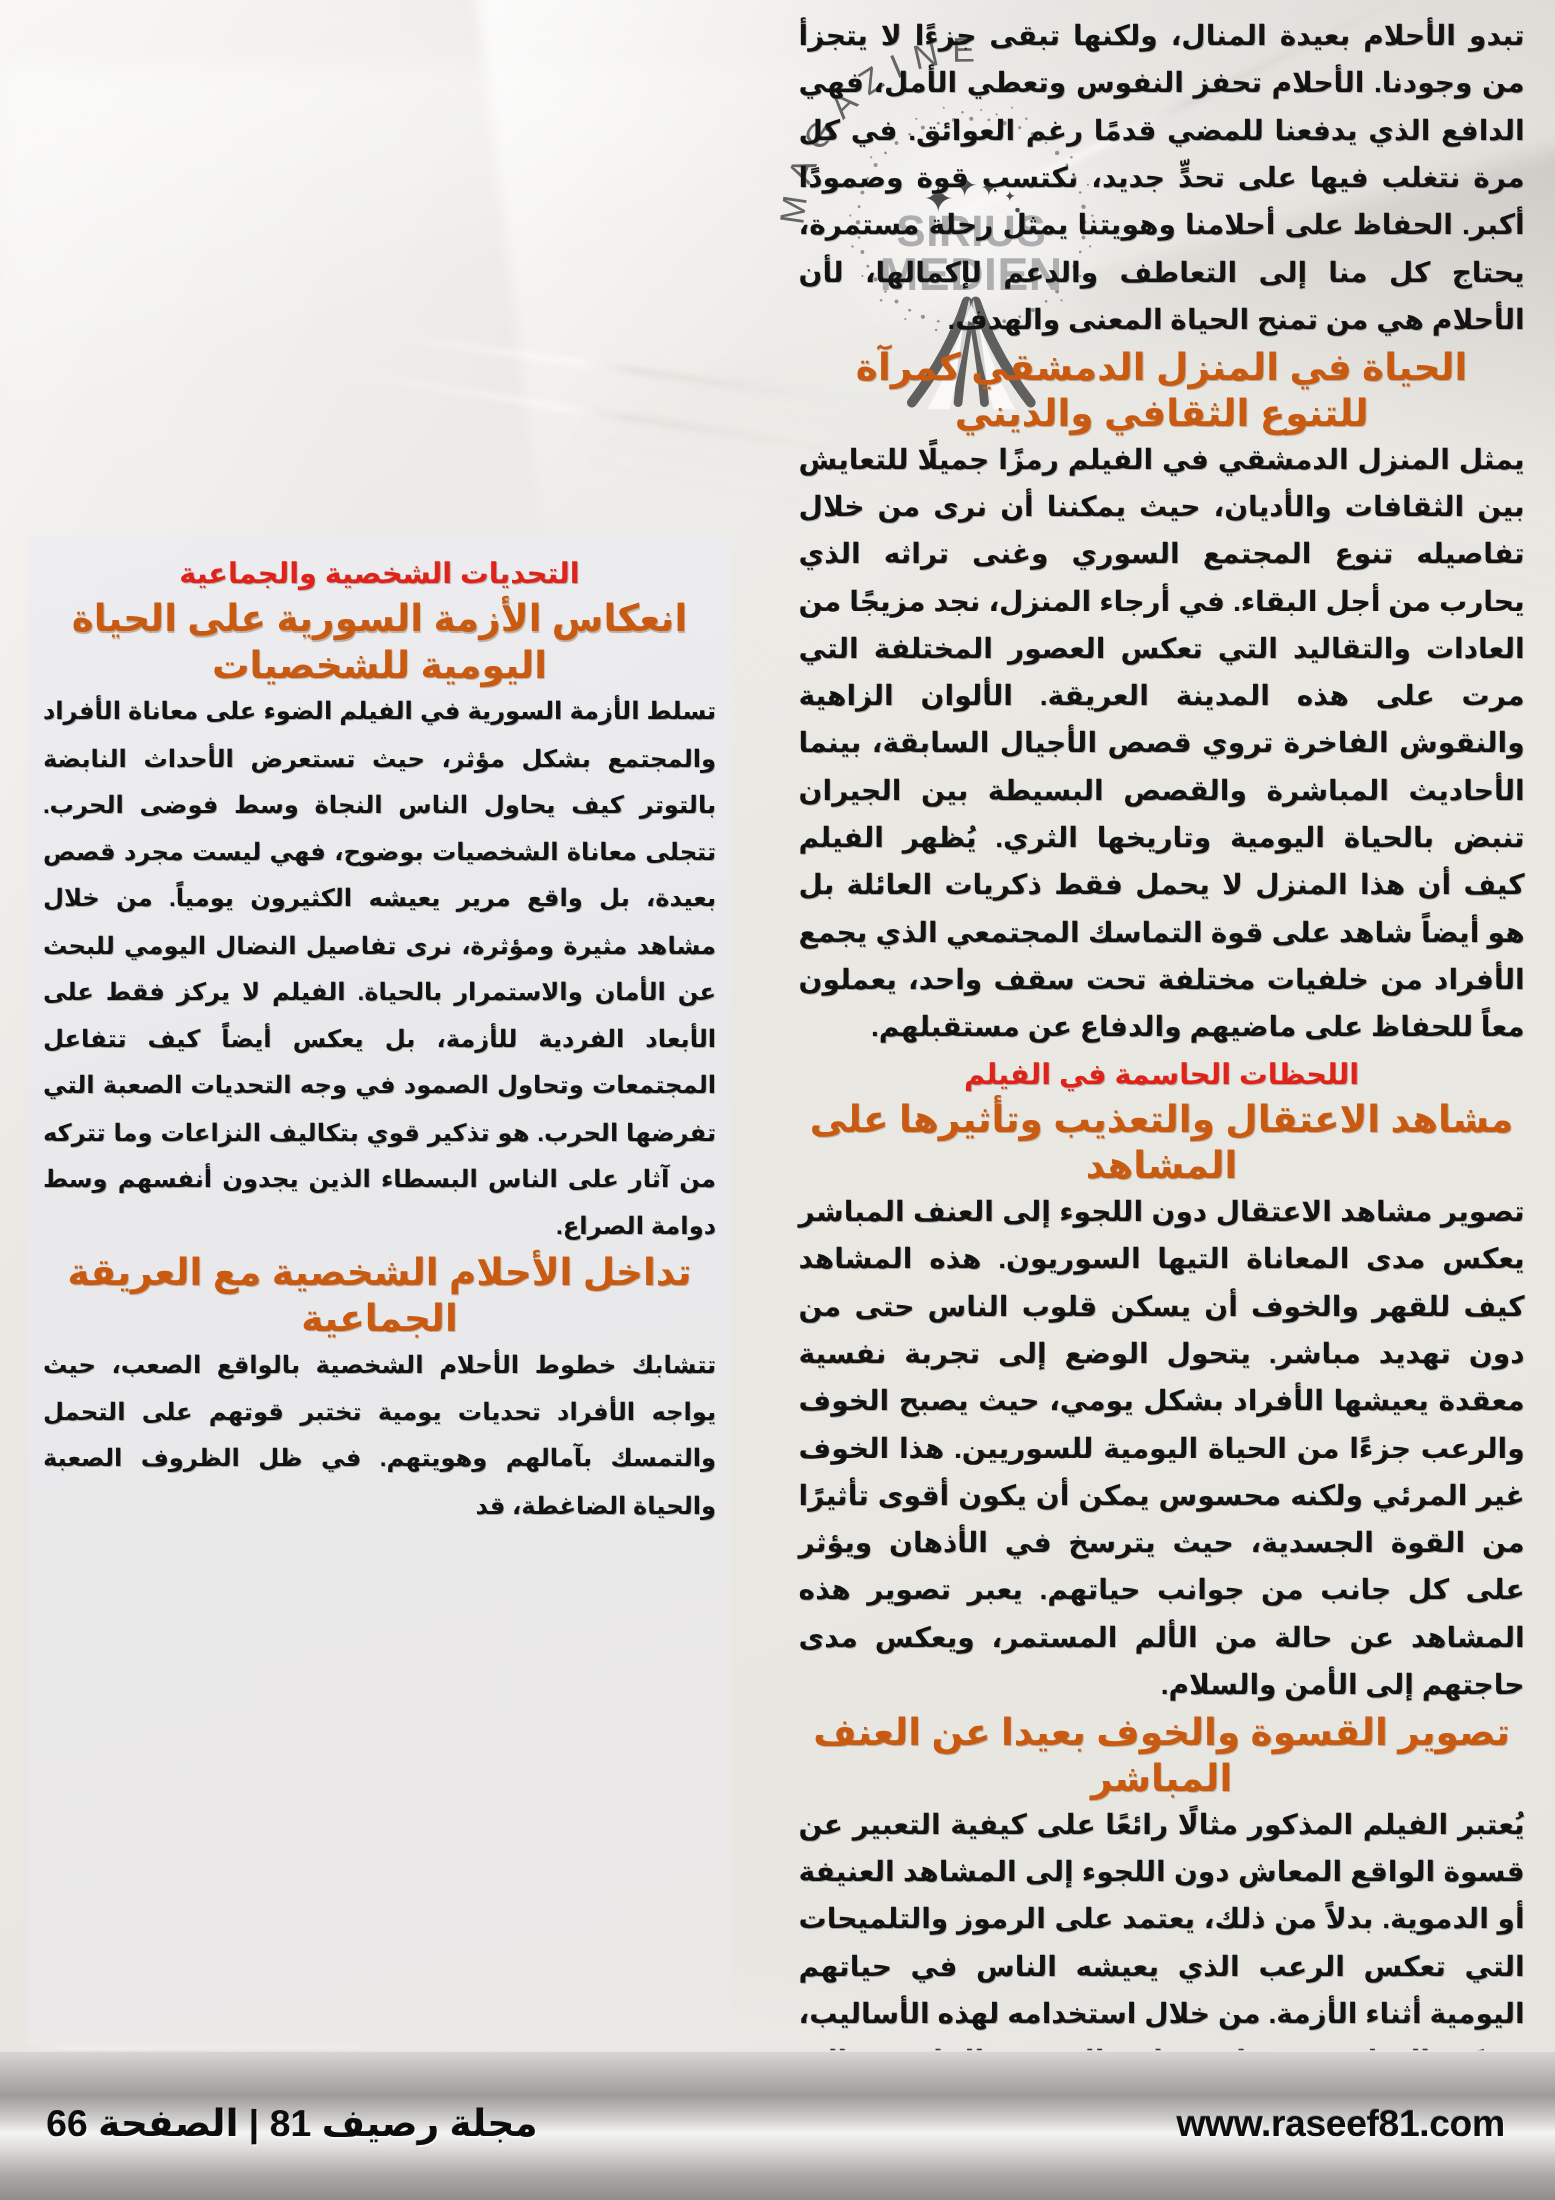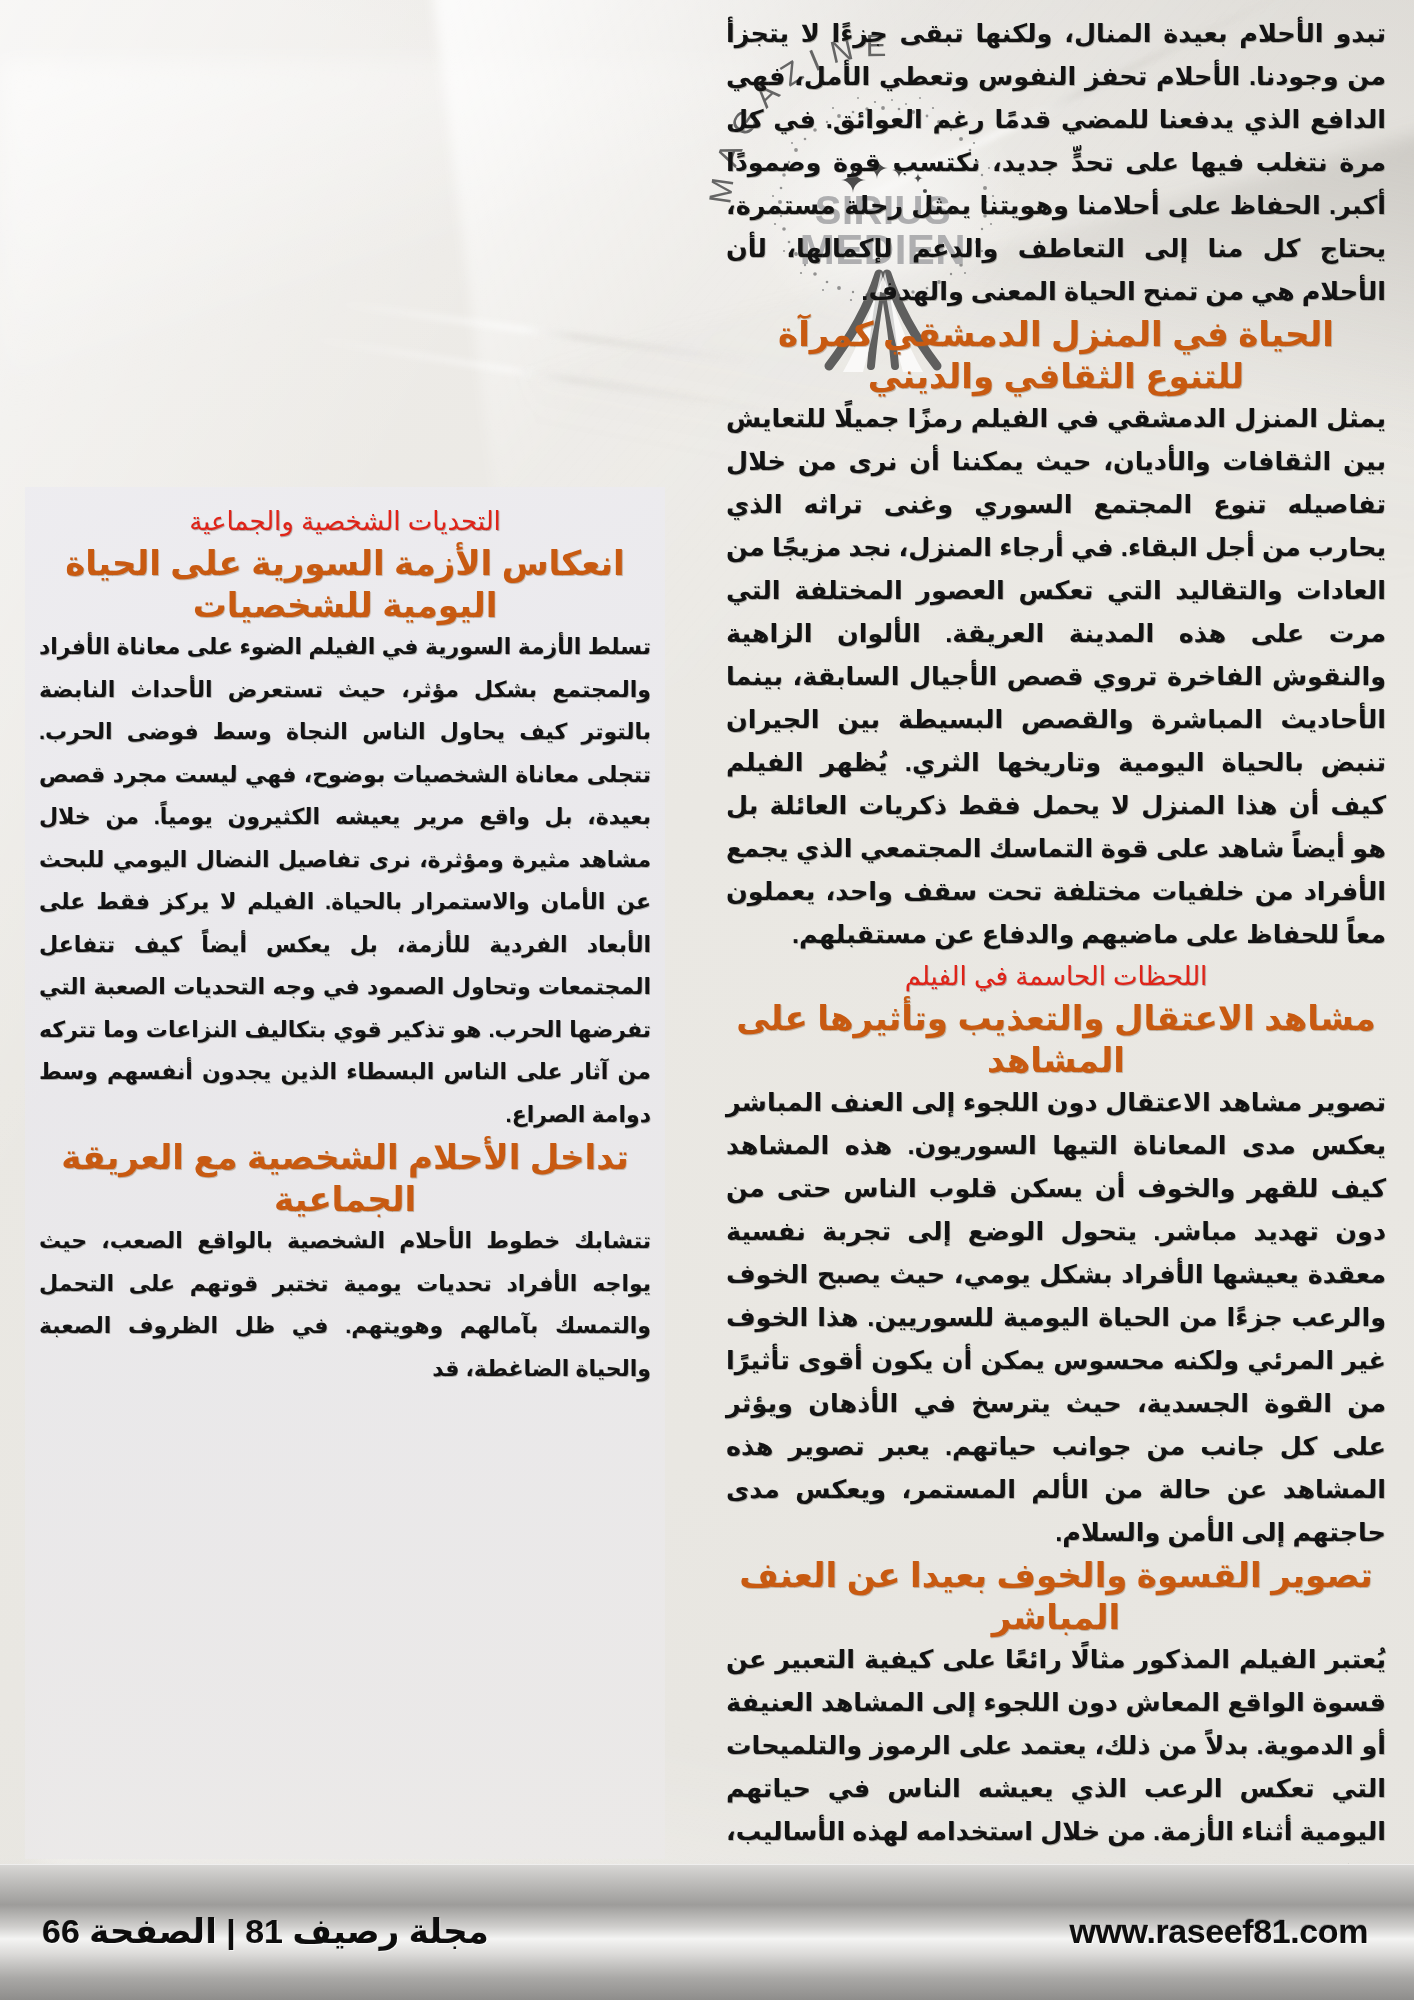--- a/index.html
+++ b/index.html
@@ -109,21 +109,21 @@
   }
   #col-right .para {
     font-size: 22px;
     line-height: 42.5px;
   }
 
   h2.head-red {
     margin: 0;
     font-size: 26px;
     line-height: 41px;
-    font-weight: 400;
+    font-weight: 700;
     color: #e02318;
     text-align: center;
     text-shadow: 0.8px 1px 0.7px rgba(120,90,85,0.5);
   }
   h3.head-orange {
     margin: 0;
     font-size: 34px;
     line-height: 42px;
     font-weight: 700;
     color: #c85a11;

